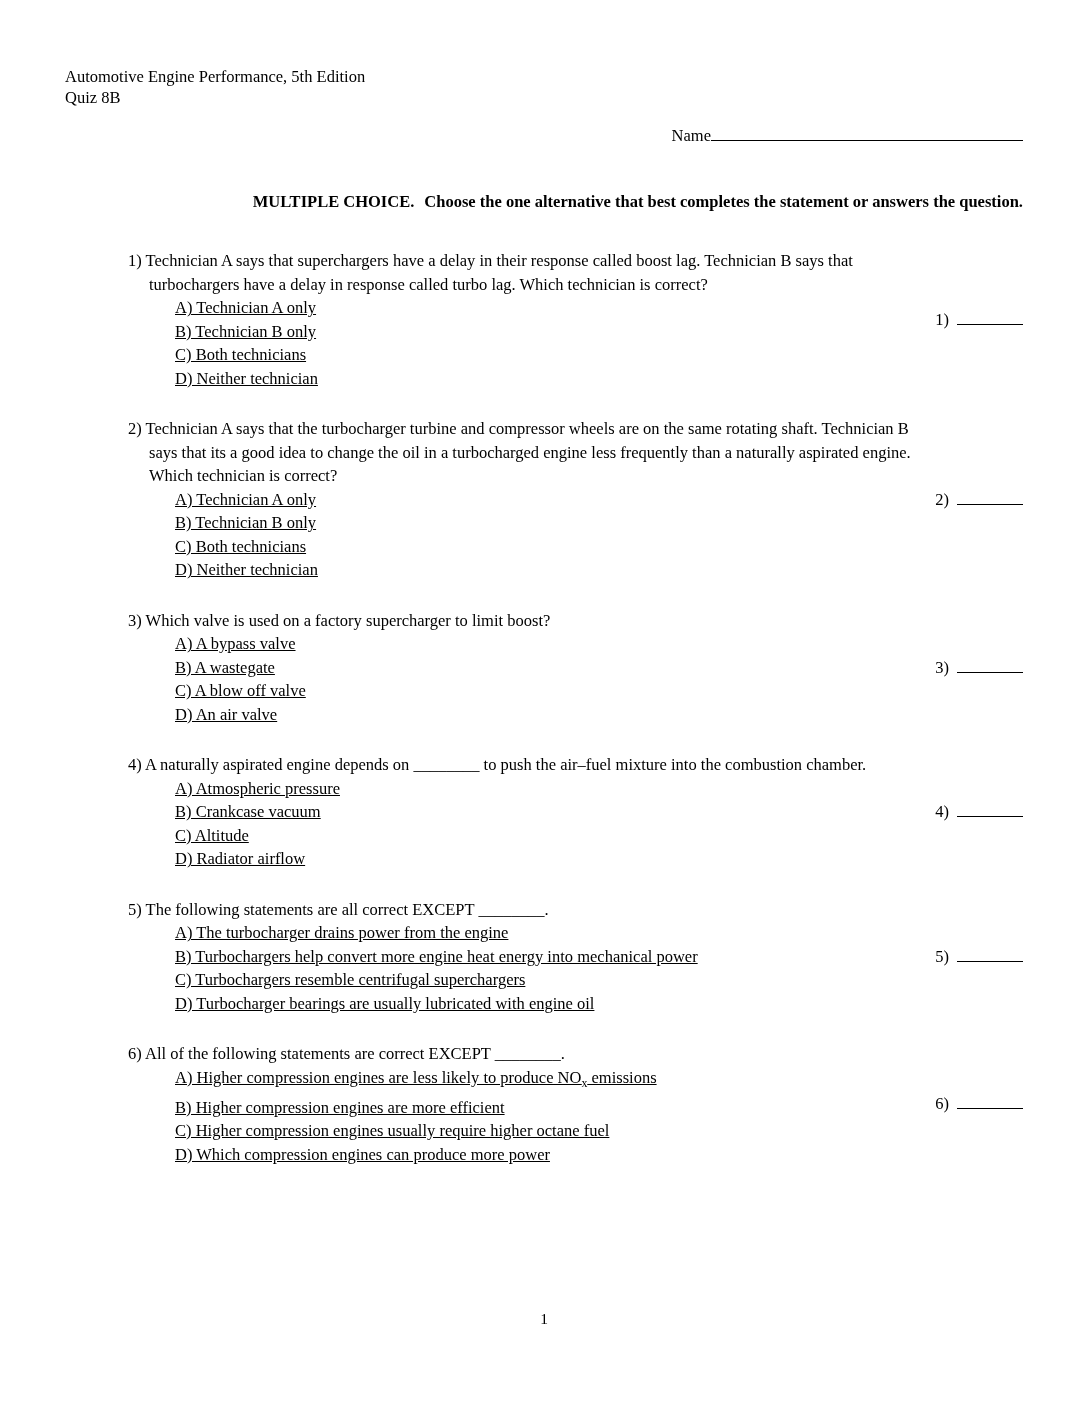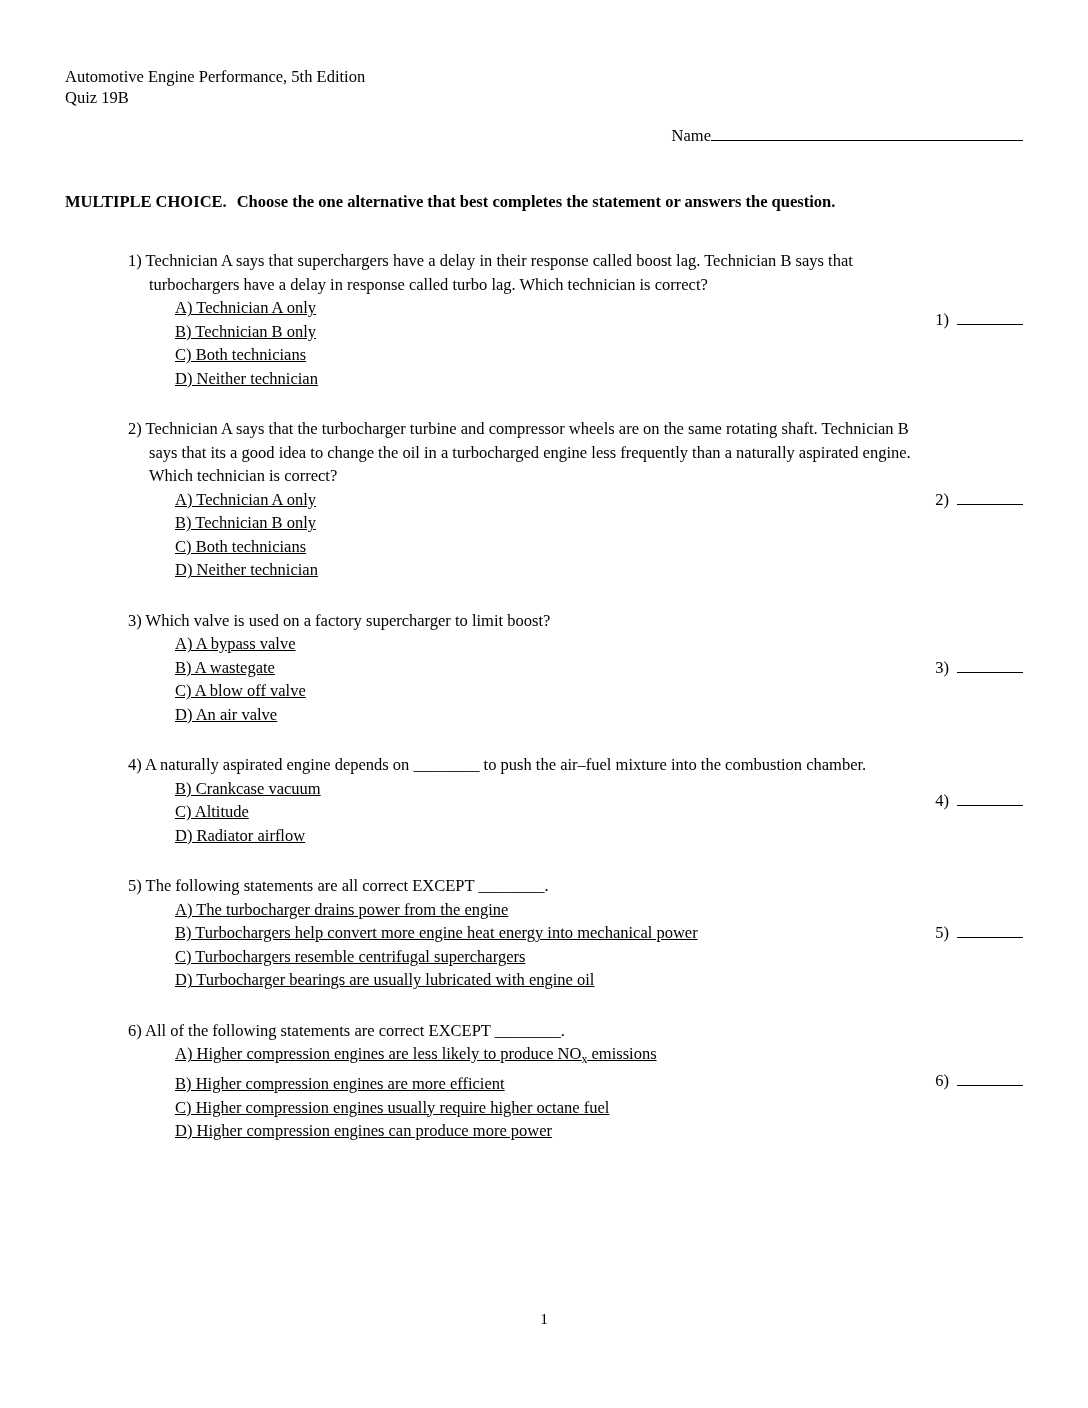--- a/index.html
+++ b/index.html
@@ -19,21 +19,21 @@
 
   .name-line { margin-top: 16px; line-height: 22px; text-align: right; }
   .name-blank {
     display: inline-block;
     width: 312px;
     height: 1.05em;
     border-bottom: 1px solid #000;
     vertical-align: baseline;
   }
 
-  .instructions { margin-top: 44px; font-weight: bold; line-height: 22px; }
+  .instructions { margin-top: 44px; font-weight: bold; line-height: 22px; text-align: right; }
   .instructions .instr-label { margin-right: 10px; }
 
   .questions { margin-top: 36px; }
   .question { display: flex; margin-bottom: 27px; align-items: center; }
   .q-body { margin-left: 63px; width: 792px; }
   .q-text { padding-left: 21px; text-indent: -21px; line-height: 23.5px; }
   .q-num { }
   .choices { margin-left: 47px; }
   .choice { line-height: 23.5px; text-decoration: underline; }
   .choice sub { font-size: 0.72em; }
@@ -57,21 +57,21 @@
     font-size: 15.5px;
   }
 </style>
 </head>
 <body>
 
 <div class="page">
 
   <header>
     <div class="hdr-line">Automotive Engine Performance, 5th Edition</div>
-    <div class="hdr-line">Quiz 19B</div>
+    <div class="hdr-line">Quiz 8B</div>
   </header>
 
   <div class="name-line">
     <span>Name</span><span class="name-blank"></span>
   </div>
 
   <div class="instructions">
     <span class="instr-label">MULTIPLE CHOICE.</span><span>Choose the one alternative that best completes the statement or answers the question.</span>
   </div>
 
@@ -109,20 +109,21 @@
             <div class="choice">C) A blow off valve</div>
             <div class="choice">D) An air valve</div>
           </div>
         </div>
         <div class="answer"><span class="ans-num">3)</span><span class="ans-blank"></span></div>
       </div>
       <div class="question">
         <div class="q-body">
           <p class="q-text"><span class="q-num">4)</span> A naturally aspirated engine depends on ________ to push the air–fuel mixture into the combustion chamber.</p>
           <div class="choices">
+            <div class="choice">A) Atmospheric pressure</div>
             <div class="choice">B) Crankcase vacuum</div>
             <div class="choice">C) Altitude</div>
             <div class="choice">D) Radiator airflow</div>
           </div>
         </div>
         <div class="answer"><span class="ans-num">4)</span><span class="ans-blank"></span></div>
       </div>
       <div class="question">
         <div class="q-body">
           <p class="q-text"><span class="q-num">5)</span> The following statements are all correct EXCEPT ________.</p>
@@ -135,21 +136,21 @@
         </div>
         <div class="answer"><span class="ans-num">5)</span><span class="ans-blank"></span></div>
       </div>
       <div class="question">
         <div class="q-body">
           <p class="q-text"><span class="q-num">6)</span> All of the following statements are correct EXCEPT ________.</p>
           <div class="choices">
             <div class="choice">A) Higher compression engines are less likely to produce NO<sub>x</sub> emissions</div>
             <div class="choice">B) Higher compression engines are more efficient</div>
             <div class="choice">C) Higher compression engines usually require higher octane fuel</div>
-            <div class="choice">D) Higher compression engines can produce more power</div>
+            <div class="choice">D) Which compression engines can produce more power</div>
           </div>
         </div>
         <div class="answer"><span class="ans-num">6)</span><span class="ans-blank"></span></div>
       </div>
     </div>
 
   <div class="footer">
     <span>1</span>
   </div>
 

